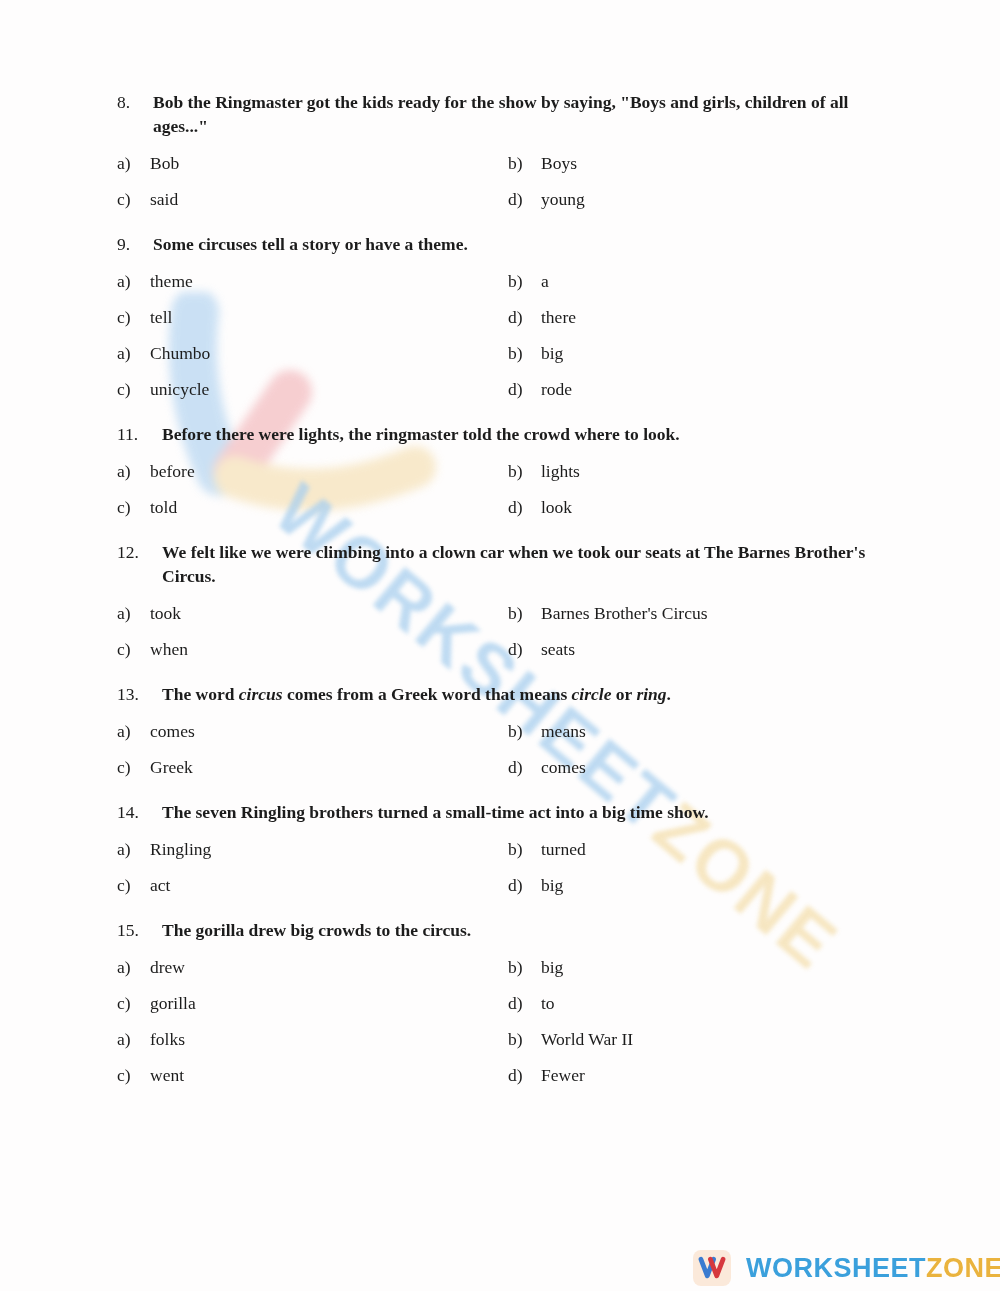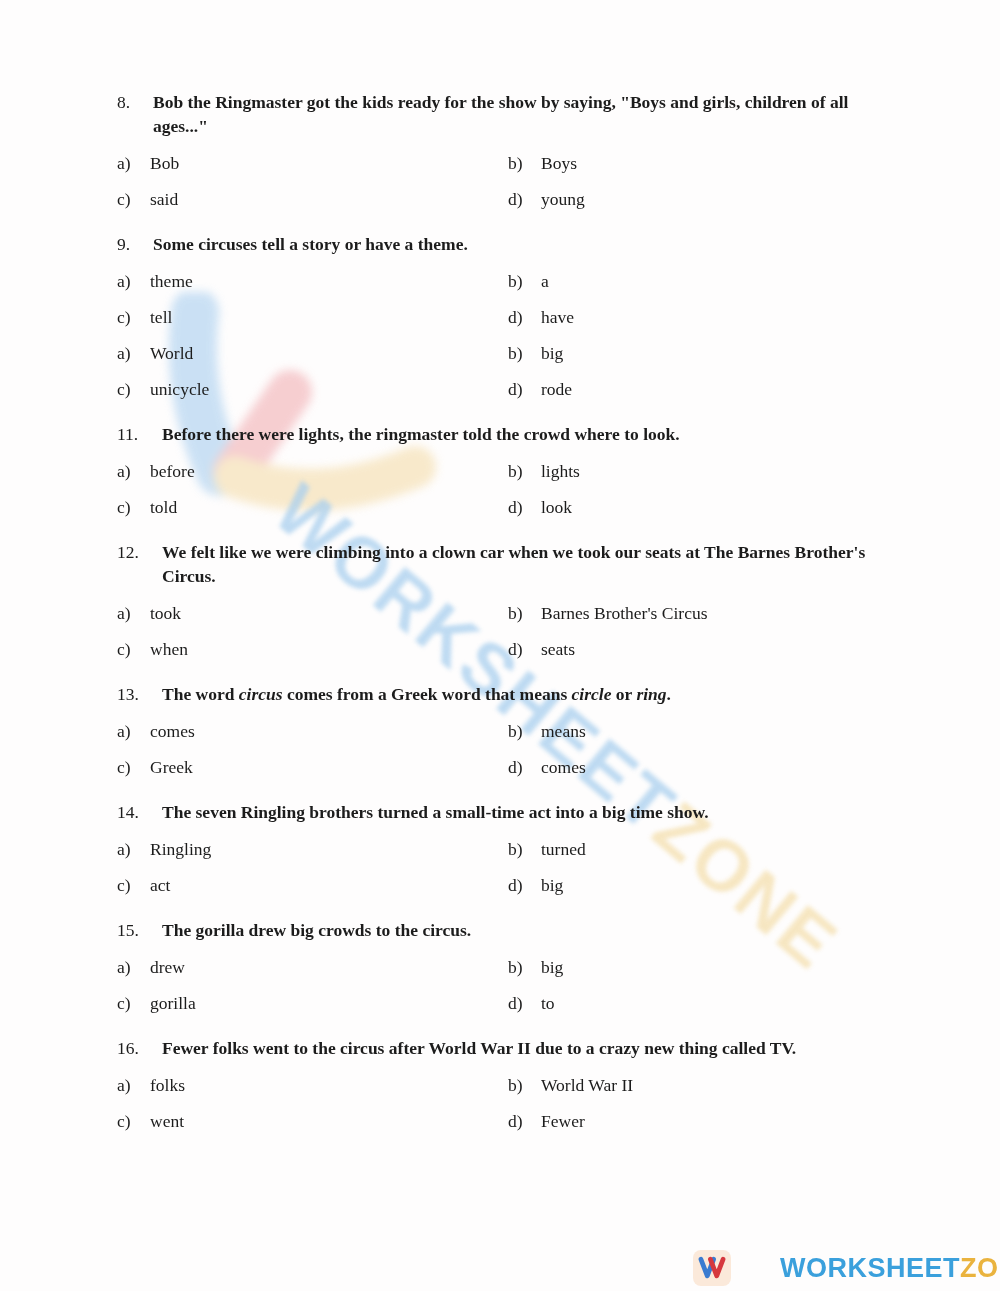--- a/index.html
+++ b/index.html
@@ -47,21 +47,21 @@
   .footer-brand{
     position:absolute;left:693px;top:1250px;z-index:2;
     display:flex;align-items:center;gap:15px;
     font-family:"Liberation Sans", sans-serif;
   }
   .brand-icon{
     width:38px;height:36px;border-radius:8px;background:var(--icon-bg);
     display:flex;align-items:center;justify-content:center;
   }
   .brand-text{font-weight:700;font-size:27px;letter-spacing:.5px;white-space:nowrap;}
-  .brand-text .brand-primary{color:var(--brand-blue);margin-left:34px;}
+  .brand-text .brand-primary{color:var(--brand-blue);}
   .brand-text .brand-secondary{color:var(--brand-yellow);}
 </style>
 </head>
 <body>
 
 <div class="watermark-layer">
   <svg class="wm-logo" width="300" height="230" viewBox="0 0 300 230" fill="none">
     <path d="M 55 20 Q 45 100 80 180" stroke="#c2dcf3" stroke-width="48" stroke-linecap="round"></path>
     <path d="M 150 100 L 95 180" stroke="#f5c6c9" stroke-width="44" stroke-linecap="round"></path>
     <path d="M 95 185 Q 180 215 275 175" stroke="#f7e6c3" stroke-width="42" stroke-linecap="round"></path>
@@ -114,29 +114,29 @@
             <span class="opt-text">a</span>
           </div>
         </div>
         <div class="option-row">
           <div class="option option-col1">
             <span class="opt-letter">c)</span>
             <span class="opt-text">tell</span>
           </div>
           <div class="option option-col2">
             <span class="opt-letter">d)</span>
-            <span class="opt-text">have</span>
-          </div>
-        </div>
-      </section>
-      <section class="question-block">
-        <div class="option-row">
-          <div class="option option-col1">
-            <span class="opt-letter">a)</span>
-            <span class="opt-text">World</span>
+            <span class="opt-text">there</span>
+          </div>
+        </div>
+      </section>
+      <section class="question-block">
+        <div class="option-row">
+          <div class="option option-col1">
+            <span class="opt-letter">a)</span>
+            <span class="opt-text">Chumbo</span>
           </div>
           <div class="option option-col2">
             <span class="opt-letter">b)</span>
             <span class="opt-text">big</span>
           </div>
         </div>
         <div class="option-row">
           <div class="option option-col1">
             <span class="opt-letter">c)</span>
             <span class="opt-text">unicycle</span>
@@ -271,24 +271,20 @@
             <span class="opt-letter">c)</span>
             <span class="opt-text">gorilla</span>
           </div>
           <div class="option option-col2">
             <span class="opt-letter">d)</span>
             <span class="opt-text">to</span>
           </div>
         </div>
       </section>
       <section class="question-block">
-        <div class="question">
-          <span class="q-num two-digit">16.</span>
-          <span class="q-text"><span>Fewer folks went to the circus after World War II due to a crazy new thing called TV.</span></span>
-        </div>
         <div class="option-row">
           <div class="option option-col1">
             <span class="opt-letter">a)</span>
             <span class="opt-text">folks</span>
           </div>
           <div class="option option-col2">
             <span class="opt-letter">b)</span>
             <span class="opt-text">World War II</span>
           </div>
         </div>

